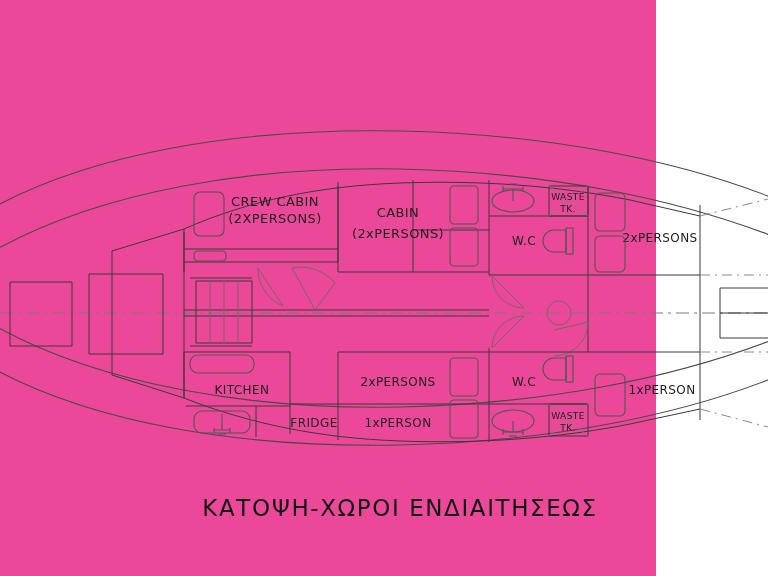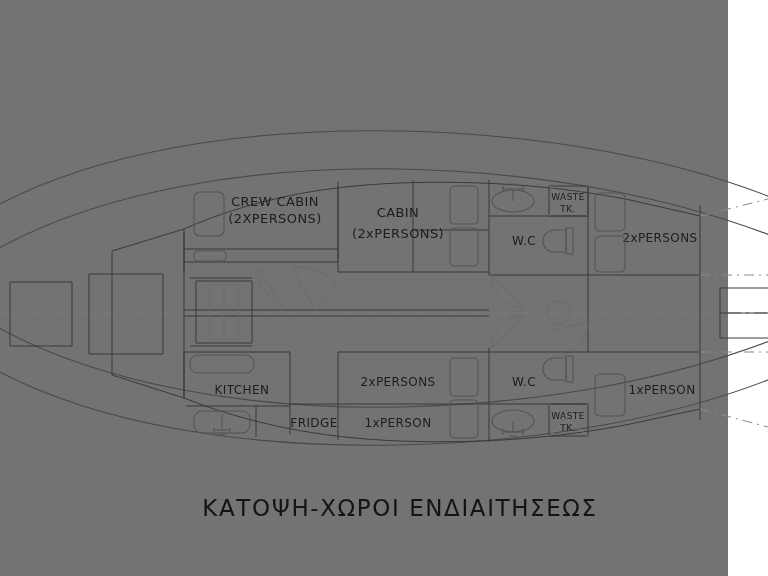--- a/index.html
+++ b/index.html
@@ -8,23 +8,23 @@
     background: #ffffff;
   }
   body {
     width: 768px;
     height: 576px;
     overflow: hidden;
     font-family: "DejaVu Sans", sans-serif;
   }
   .drawing-root {
     position: relative;
-    width: 728px;
+    width: 656px;
     height: 576px;
-    background: #737373;
+    background: #ec4899;
   }
   svg.plan {
     display: block;
     width: 768px;
     height: 576px;
   }
   .ln {
     fill: none;
     stroke: #3a3a3a;
     stroke-width: 1;

